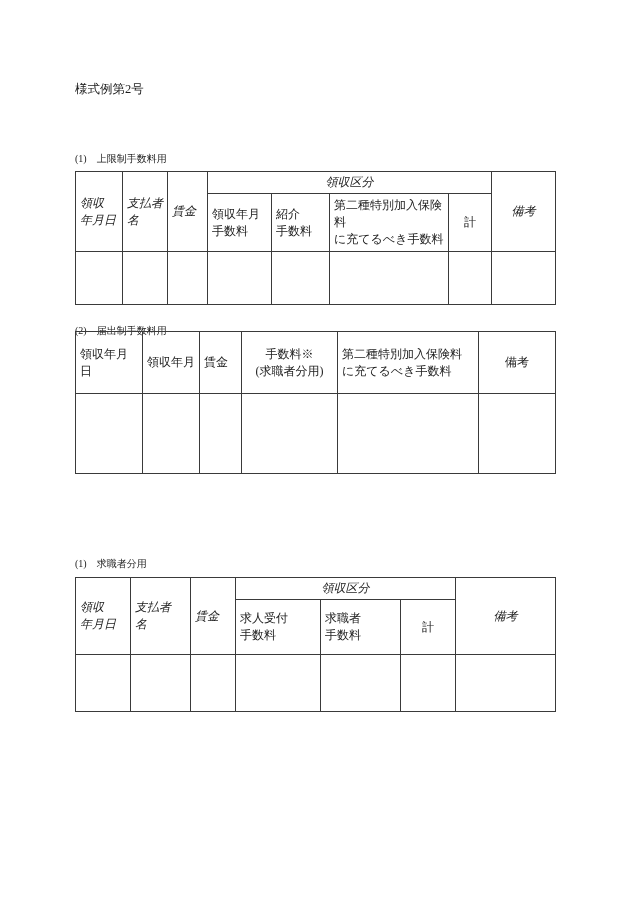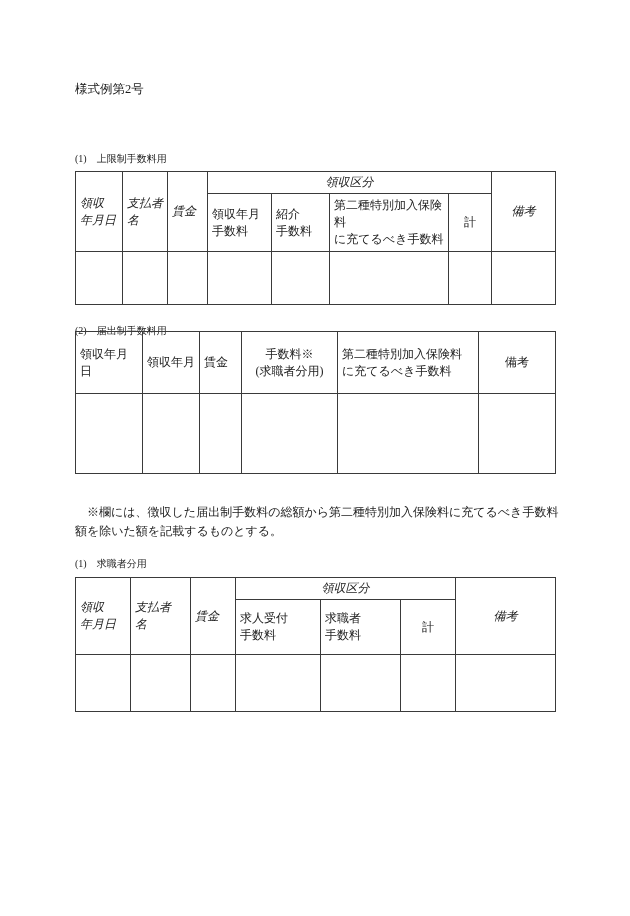--- a/index.html
+++ b/index.html
@@ -158,22 +158,20 @@
       <td></td>
       <td></td>
       <td></td>
       <td></td>
       <td></td>
       <td></td>
     </tr>
   </tbody>
     </table>
 
-  <div class="note">　※欄には、徴収した届出制手数料の総額から第二種特別加入保険料に充てるべき手数料
-額を除いた額を記載するものとする。</div>
 
   <div class="section-label lbl3">(1)　求職者分用</div>
   <table class="t t3">
     <colgroup>
       <col style="width:55px">
         <col style="width:60px">
         <col style="width:45px">
       <col style="width:85px">
         <col style="width:80px">
         <col style="width:55px">

